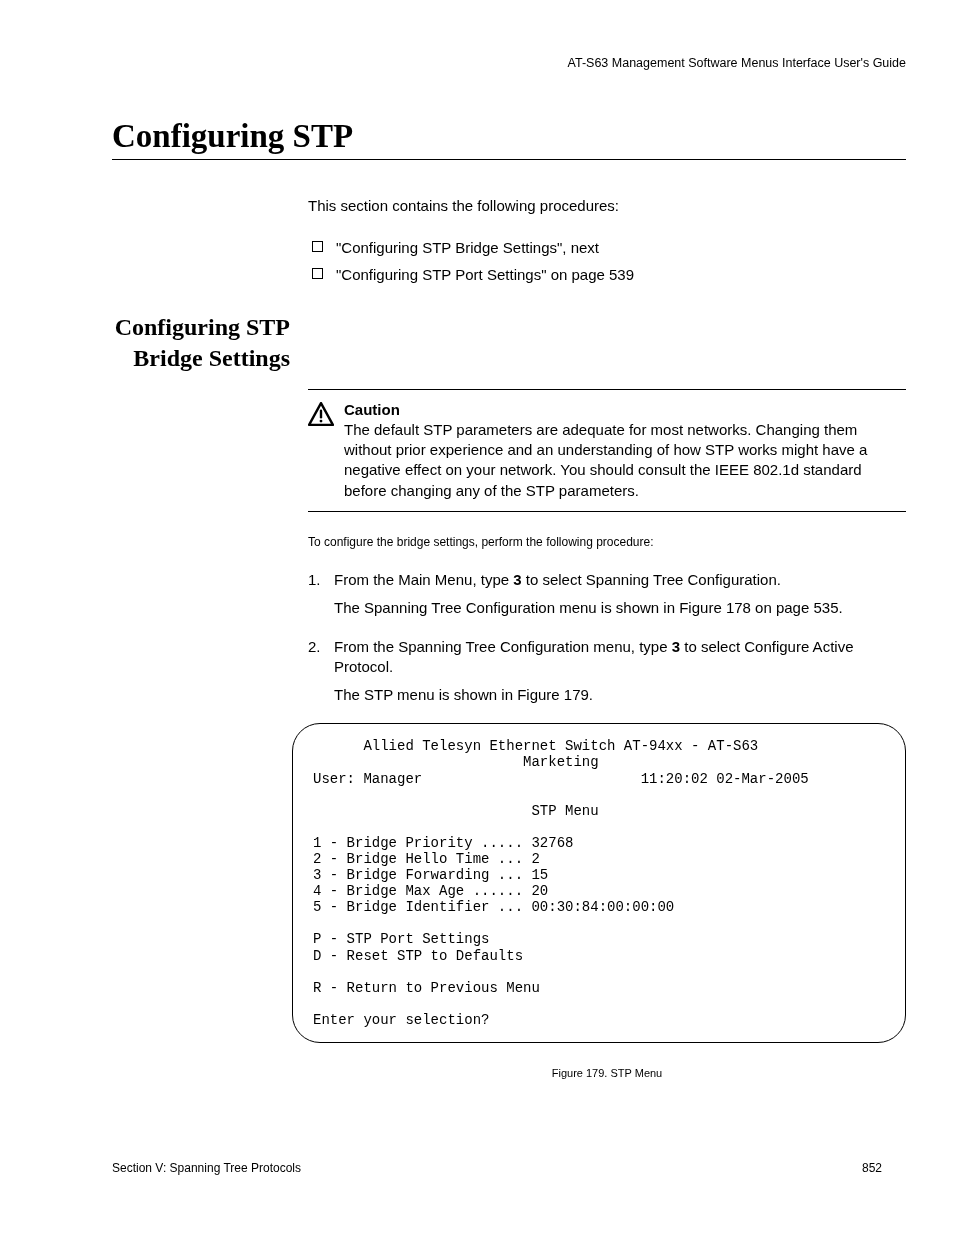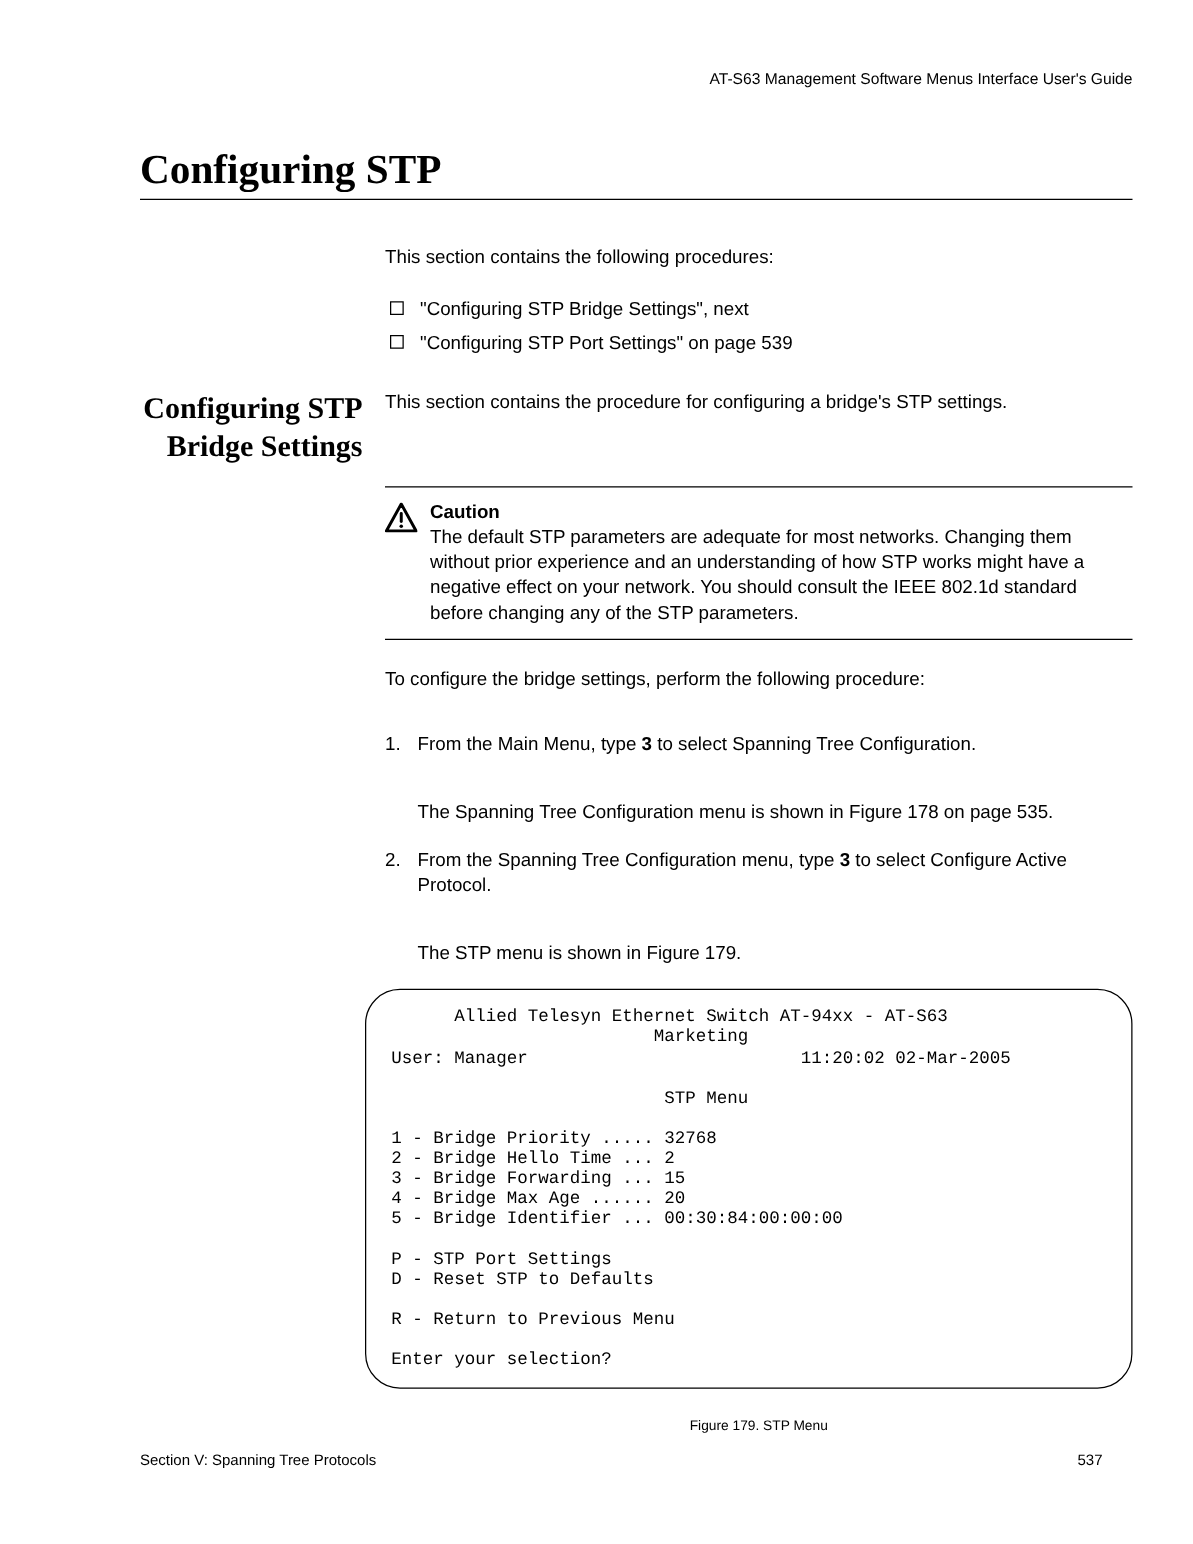--- a/index.html
+++ b/index.html
@@ -91,42 +91,42 @@
   .caution-text {
     flex: 1;
     font-size: 15px;
     line-height: 1.35;
   }
   .caution-text .caution-head {
     font-weight: bold;
   }
   .body-p {
     margin-left: 196px;
-    font-size: 15px;
-    line-height: 1.35;
-    margin-bottom: 32px;
+    font-size: 12px;
+    line-height: 1.35;
+    margin-bottom: 20px;
   }
   .step-list {
     margin-left: 196px;
     font-size: 15px;
     line-height: 1.35;
   }
   .step {
     display: flex;
     margin-bottom: 18px;
   }
   .step-num {
     width: 26px;
     flex-shrink: 0;
   }
   .step-body {
     flex: 1;
   }
   .step-sub {
-    margin-top: 34px;
+    margin-top: 8px;
   }
   .terminal-box {
     margin-left: 180px;
     border: 1.5px solid #000;
     border-radius: 28px;
     padding: 14px 20px 14px 20px;
     font-family: "Courier New", monospace;
     font-size: 14px;
     line-height: 1.15;
     white-space: pre;
@@ -159,21 +159,20 @@
   <div class="content-col">
     <p class="intro-p">This section contains the following procedures:</p>
     <ul class="bullet-list">
       <li>"Configuring STP Bridge Settings", next</li>
       <li>"Configuring STP Port Settings" on page 539</li>
     </ul>
   </div>
 
   <div class="two-col">
     <div class="side-label">Configuring STP Bridge Settings</div>
-    <div class="side-content">This section contains the procedure for configuring a bridge's STP settings.</div>
   </div>
 
   <div class="caution-box">
     <div class="caution-icon">
       <svg viewBox="0 0 24 22" width="26" height="24">
         <path d="M12 1 L23 21 L1 21 Z" fill="none" stroke="#000" stroke-width="2.2" stroke-linejoin="round"></path>
         <line x1="12" y1="8" x2="12" y2="14" stroke="#000" stroke-width="2.2" stroke-linecap="round"></line>
         <circle cx="12" cy="17.5" r="1.3" fill="#000"></circle>
       </svg>
     </div>
@@ -219,14 +218,14 @@
 
 R - Return to Previous Menu
 
 Enter your selection?</div>
 
   <div class="figure-caption">Figure 179. STP Menu</div>
 </div>
 
 <div class="footer">
   <span>Section V: Spanning Tree Protocols</span>
-  <span>537</span>
+  <span>852</span>
 </div>
 
 </body></html>

